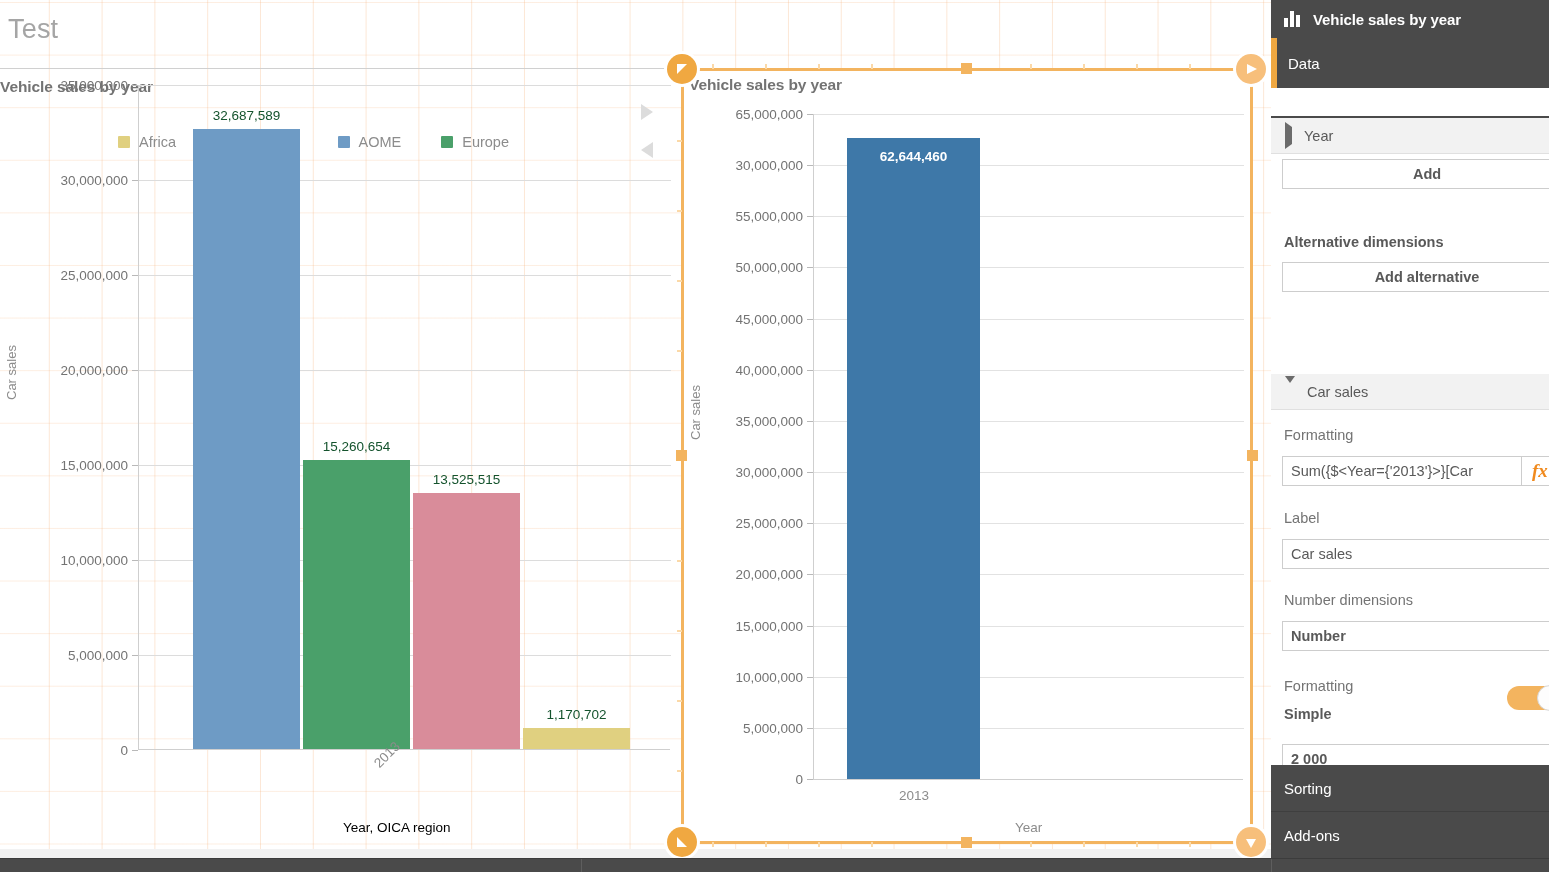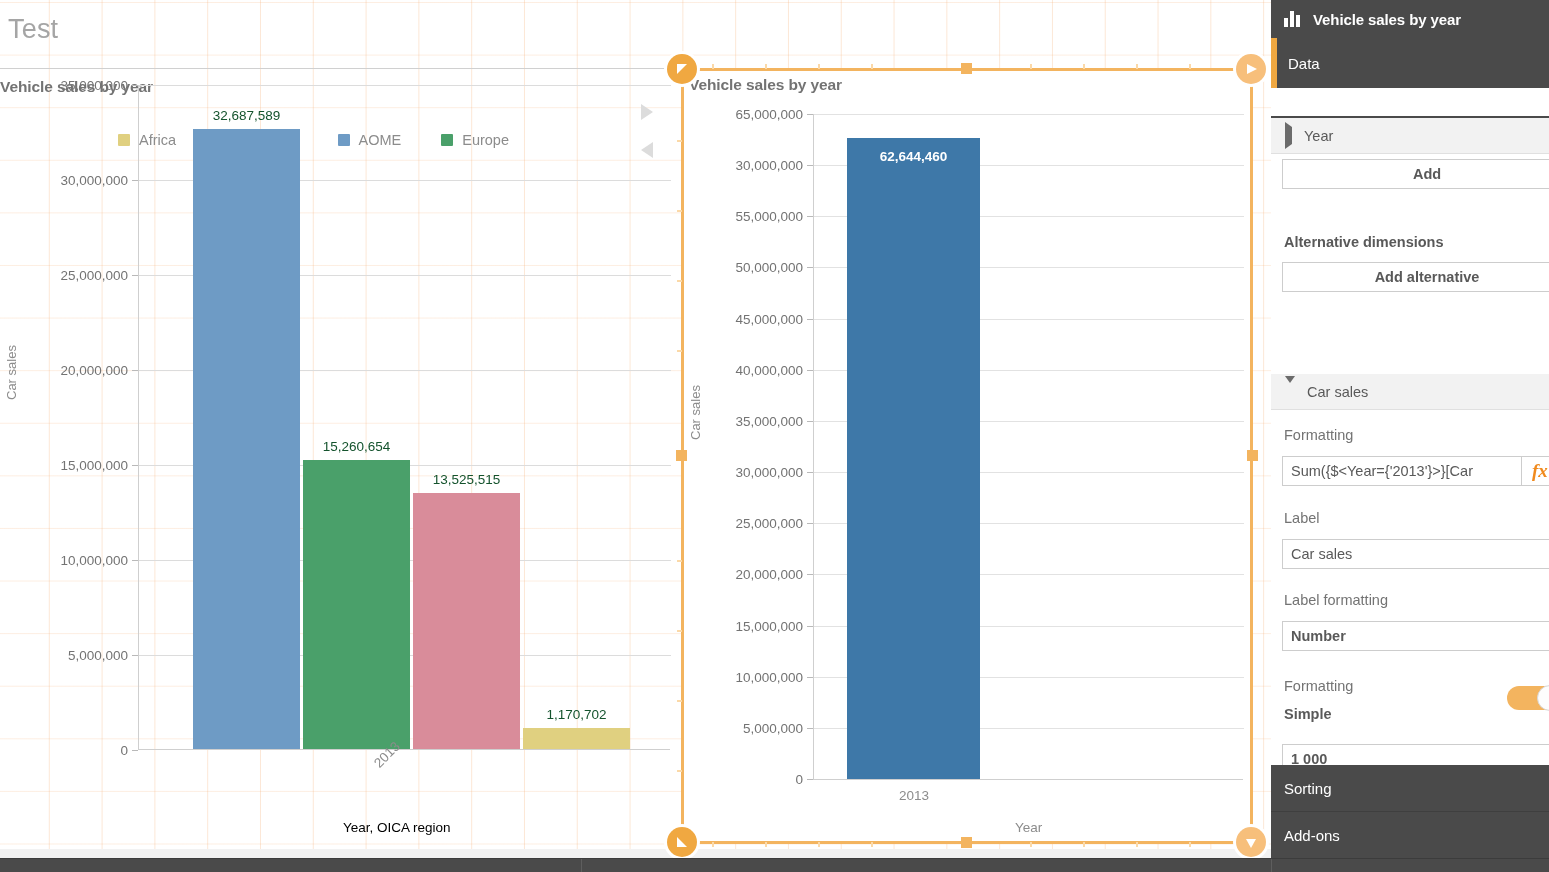--- a/index.html
+++ b/index.html
@@ -44,21 +44,21 @@
   #obj-left .obj-top-line{
     position:absolute;left:0;top:0;width:682px;height:1px;background:#d0d0d0;
   }
   .chart-title{
     position:absolute;font-size:15.5px;font-weight:bold;color:#737373;
     letter-spacing:-.1px;
   }
   #left-title{left:12px;top:10px;}
 
   #left-legend{
-    position:absolute;left:130px;top:64px;height:26px;display:flex;align-items:flex-start;
+    position:absolute;left:130px;top:56px;height:26px;display:flex;align-items:flex-end;
   }
   .leg-item{display:flex;align-items:center;margin-right:40px;}
   .leg-swatch{width:12px;height:12px;margin-right:9px;border-radius:1px;}
   .leg-label{font-size:14.5px;color:#8c8c8c;}
 
   #legend-next-arrow{position:absolute;left:641px;top:104px;}
   #legend-prev-arrow{position:absolute;left:641px;top:142px;}
   .tri-right{width:0;height:0;border-left:12px solid #dcdcdc;border-top:8px solid transparent;border-bottom:8px solid transparent;}
   .tri-left{width:0;height:0;border-right:12px solid #dcdcdc;border-top:8px solid transparent;border-bottom:8px solid transparent;}
 
@@ -472,34 +472,34 @@
   </div>
   <div id="fx-box" style="top:456px;">
     <i>fx</i>
   </div>
 
   <div class="plabel" style="top:510px;">Label</div>
   <div class="pinput" style="top:539px;width:300px;">
     <span>Car sales</span>
   </div>
 
-  <div class="plabel" style="top:592px;">Label formatting</div>
+  <div class="plabel" style="top:592px;">Number dimensions</div>
   <div class="pselect" style="top:621px;width:290px;">
     <span>Number</span>
 
   </div>
 
   <div class="plabel" style="top:678px;">Formatting</div>
   <div class="plabel bold" style="top:706px;">Simple</div>
   <div id="toggle">
       <div class="knob"></div>
     </div>
 
   <div class="pselect" style="top:744px;width:290px;">
-    <span>1 000</span>
+    <span>2 000</span>
 
   </div>
 
   <div class="dark-row" style="top:765px;">
     <span>Sorting</span>
   </div>
   <div class="dark-row" style="top:812px;">
     <span>Add-ons</span>
   </div>
 </div>

